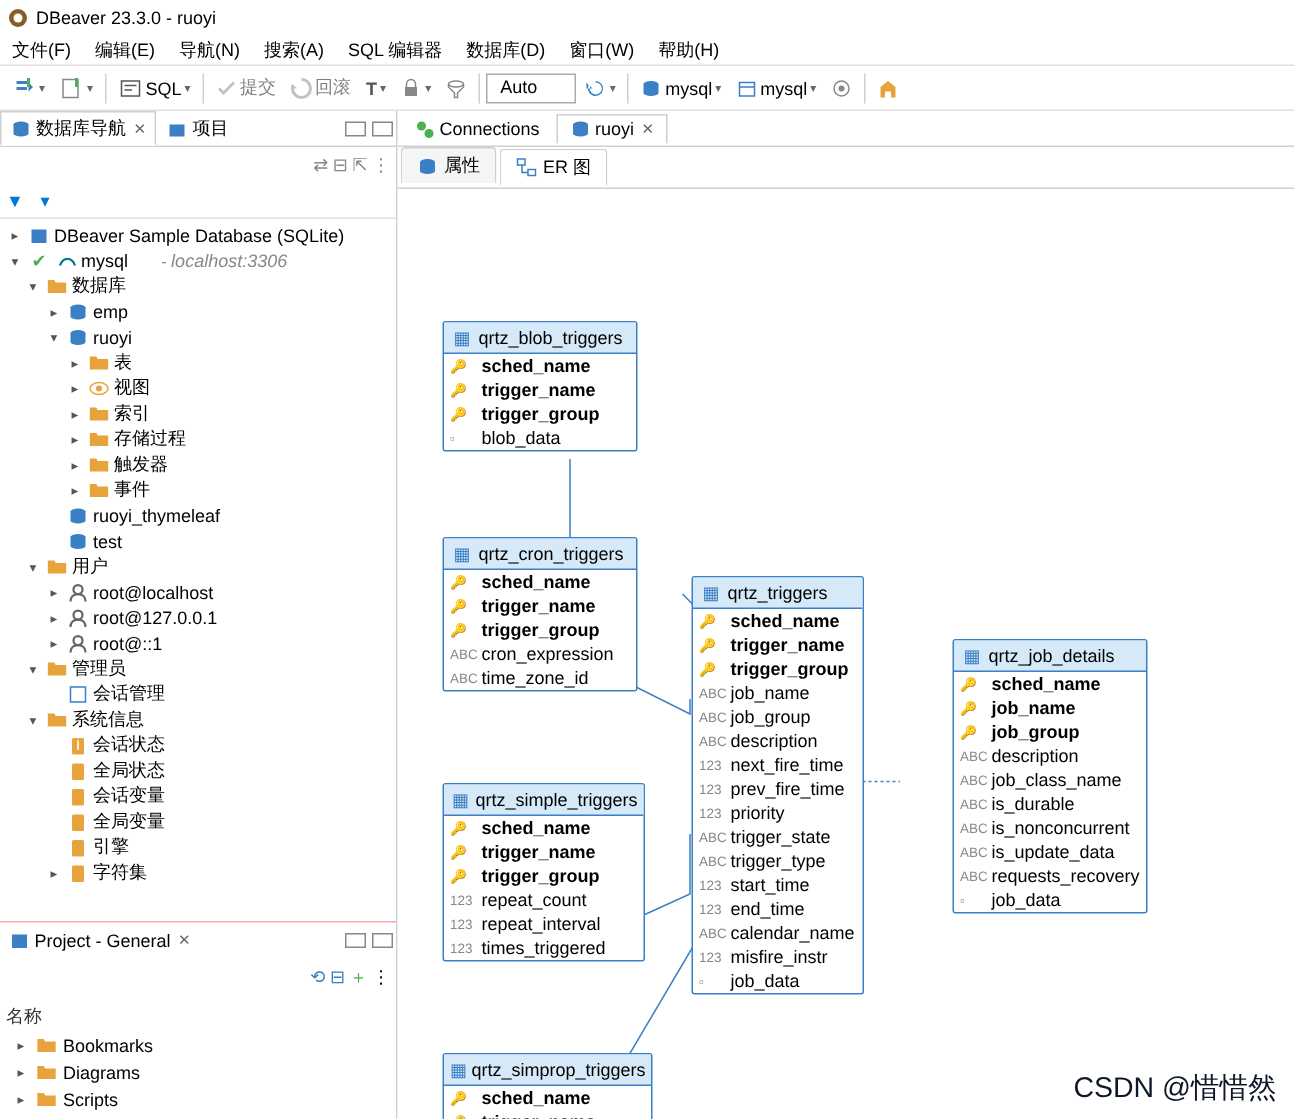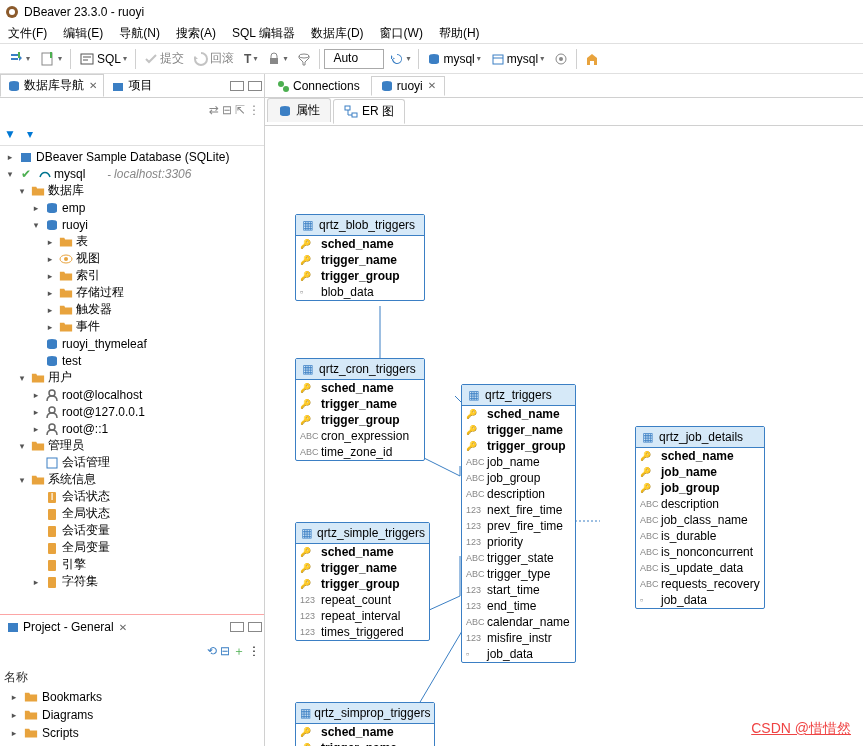--- a/index.html
+++ b/index.html
@@ -44,21 +44,21 @@
 .diagram { flex:1; position:relative; background:#fff; overflow:hidden; }
 .erbox { position:absolute; border:1px solid #3b7fc4; background:#fff; border-radius:2px; font-size:11px; }
 .erhead { background:#d6e9f8; padding:2px 4px; display:flex; align-items:center; gap:3px; border-bottom:1px solid #3b7fc4; cursor:move; }
 .erhead .ticon { color:#3b7fc4; }
 .errow { padding:1px 4px; display:flex; align-items:center; gap:3px; }
 .errow.pk { font-weight:bold; }
 .errow .ci { width:18px; font-size:9px; color:#888; }
 .errow.pk .ci { color:#c77c00; }
 svg.lines { position:absolute; top:0; left:0; width:100%; height:100%; pointer-events:none; }
 svg.lines line, svg.lines polyline { stroke:#3b7fc4; stroke-width:1; fill:none; }
-.watermark { position:absolute; right:12px; bottom:8px; color:#ef4444; font-size:14px;text-decoration:underline; }
+.watermark { position:absolute; right:12px; bottom:8px; color:#0f172a; font-size:19px; }
 .close-x { font-size:10px; color:#666; margin-left:2px; cursor:pointer; }
 .folder-ico svg { width:14px; height:14px; }
 .db-ico { color:#3b7fc4; }
 .orange-folder { fill:#e8a33d; }
 .barrel { fill:#3b7fc4; }
 .user-ico { fill:none; stroke:#666; stroke-width:1.5; }
 .info-ico { fill:#e8a33d; }
 .restore-btn { width:14px;height:10px;border:1px solid #888;margin:0 2px;cursor:pointer; }
 </style>
 </head>

